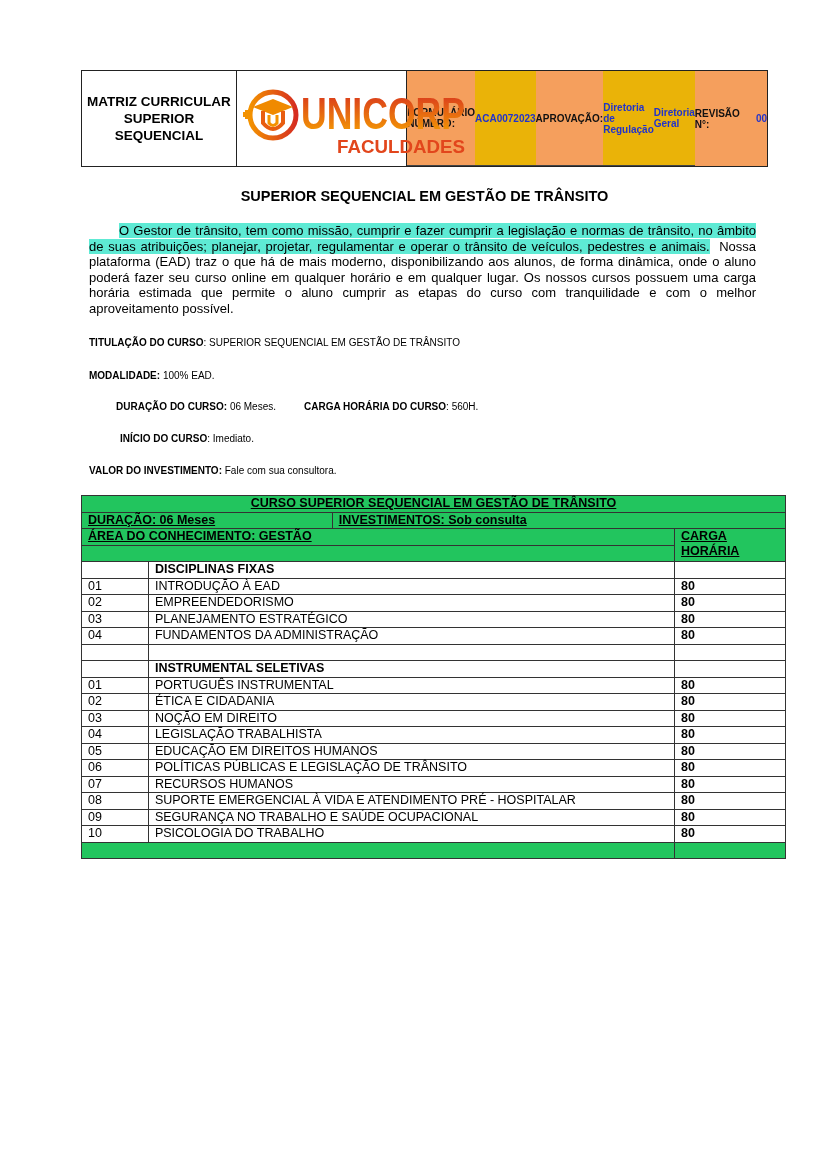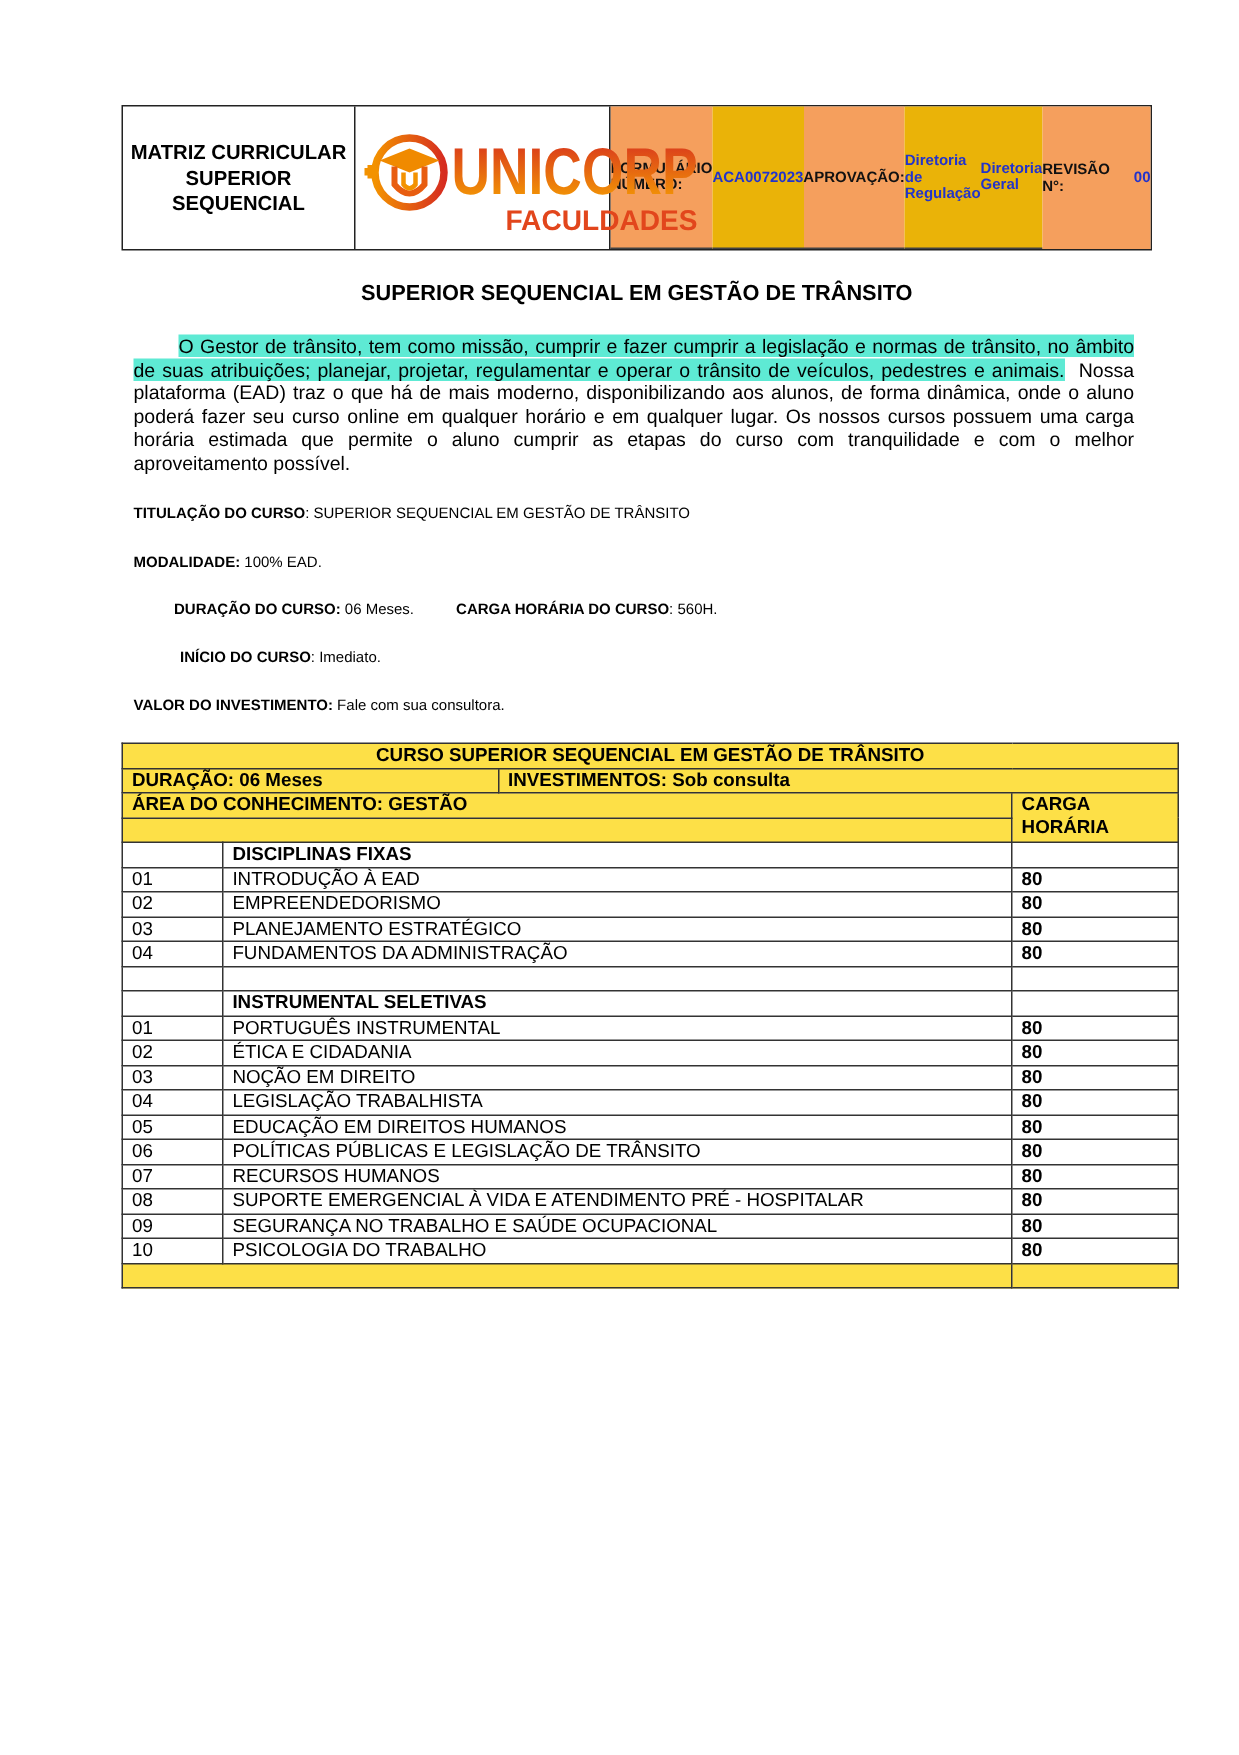--- a/index.html
+++ b/index.html
@@ -36,21 +36,21 @@
   .field { position: absolute; left: 89px; font-size: 10px; }
   .field b { font-weight: bold; }
   .f1 { top: 337px; } .f2 { top: 370px; } .f3 { top: 401px; padding-left: 27px; } .f4 { top: 433px; padding-left: 31px; } .f5 { top: 465px; }
   .f3 .gap { display: inline-block; width: 28px; }
 
   
   table.grid { position: absolute; left: 81px; top: 495px; width: 705px;
          border-collapse: collapse; font-size: 12.5px; }
   table.grid td { border: 1px solid #333; padding: 0 6px; height: 15.5px; line-height: 15px;
          vertical-align: top; }
-  .blue { background: #fde047; }
+  .blue { background: #22c55e; text-decoration: underline; }
   .ctr { text-align: center; }
   .bold { font-weight: bold; }
 </style>
 </head>
 <body>
 
 <div class="hdr">
   <div class="hdr-title">
     <div>
       <div>MATRIZ CURRICULAR</div>

